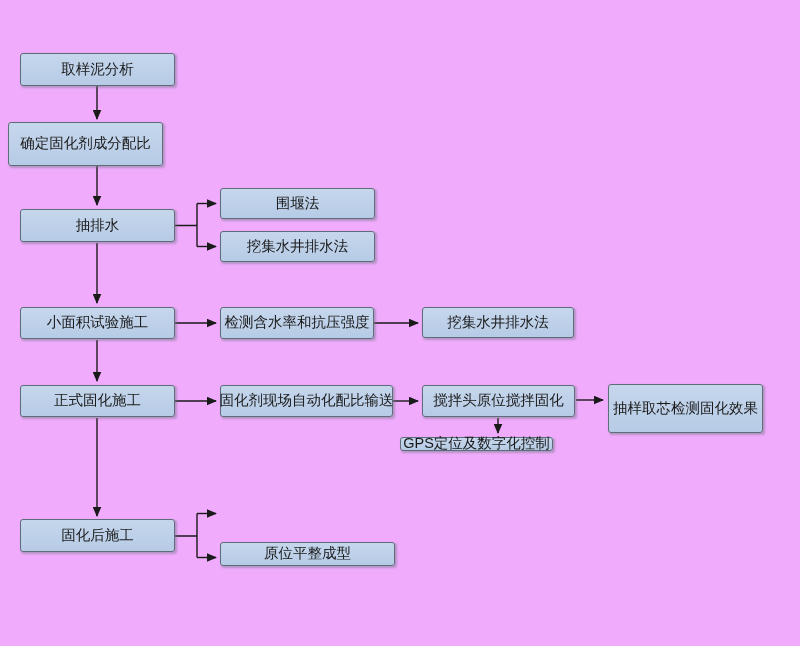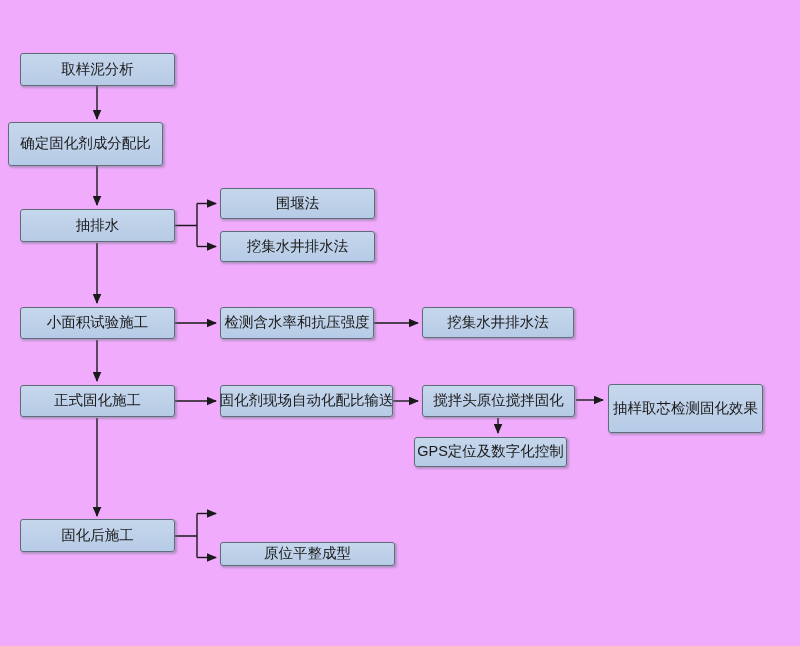--- a/index.html
+++ b/index.html
@@ -104,17 +104,17 @@
 
   <div class="box" style="left:220px;top:385px;width:173px;height:32px">固化剂现场自动化配比输送</div>
 
 
   <div class="box" style="left:220px;top:542px;width:175px;height:24px">原位平整成型</div>
 
   <div class="box" style="left:422px;top:307px;width:152px;height:31px">挖集水井排水法</div>
 
   <div class="box" style="left:422px;top:385px;width:153px;height:32px">搅拌头原位搅拌固化</div>
 
-  <div class="box" style="left:414px;top:437px;width:153px;height:30px">GPS定位及数字化控制</div>
+  <div class="box" style="left:400px;top:437px;width:153px;height:14px">GPS定位及数字化控制</div>
 
   <div class="box" style="left:608px;top:384px;width:155px;height:49px">抽样取芯检测固化效果</div>
 
 </div>
 
 </body></html>

